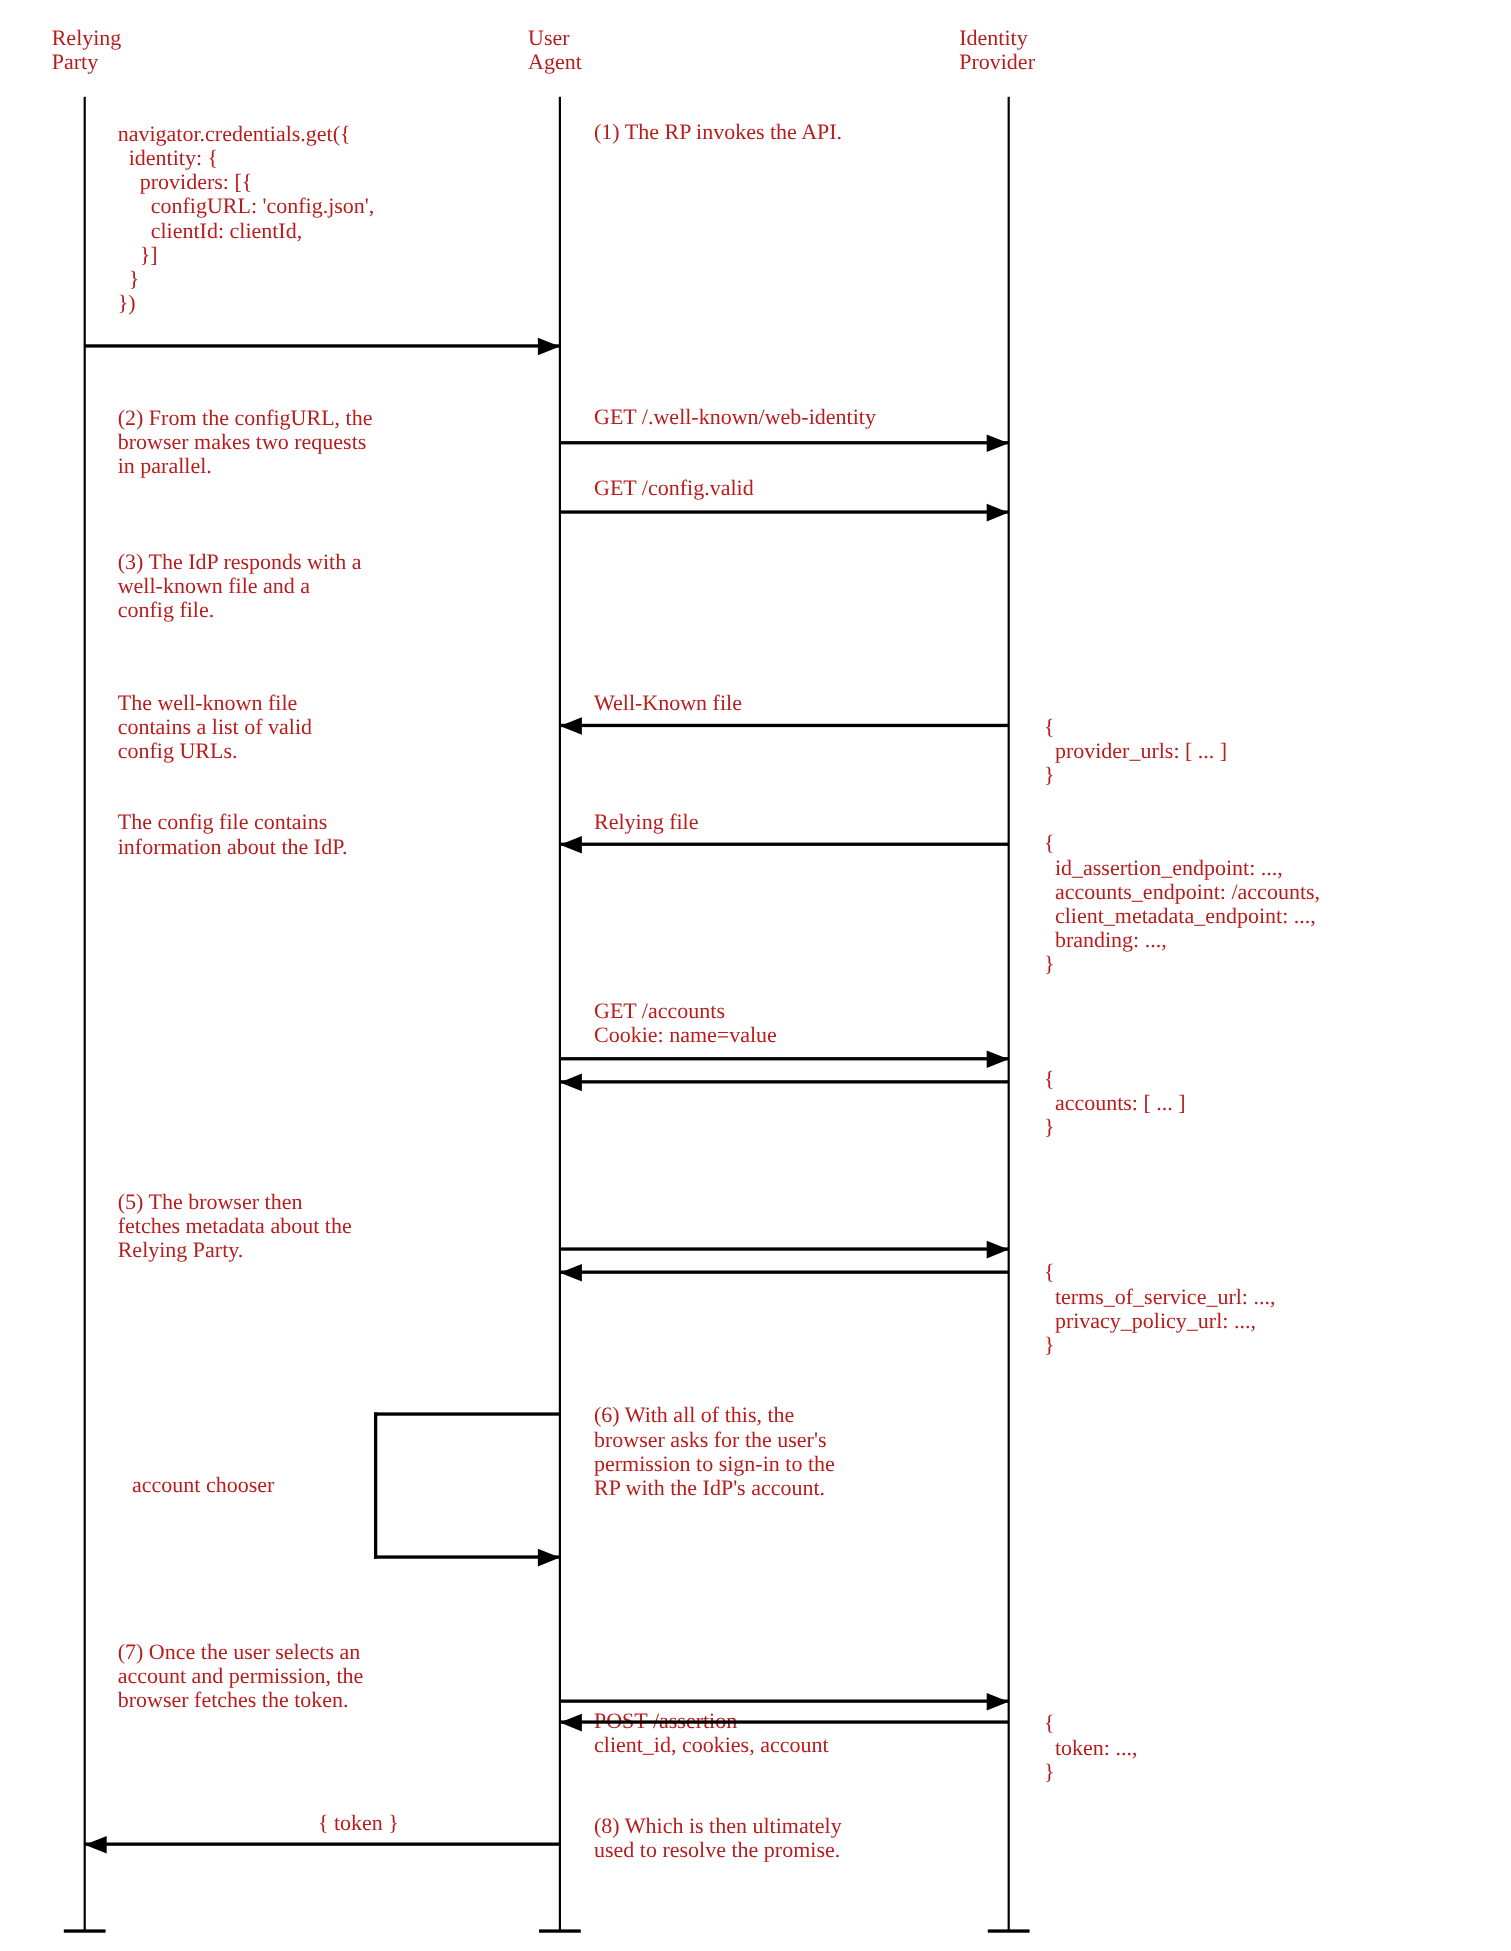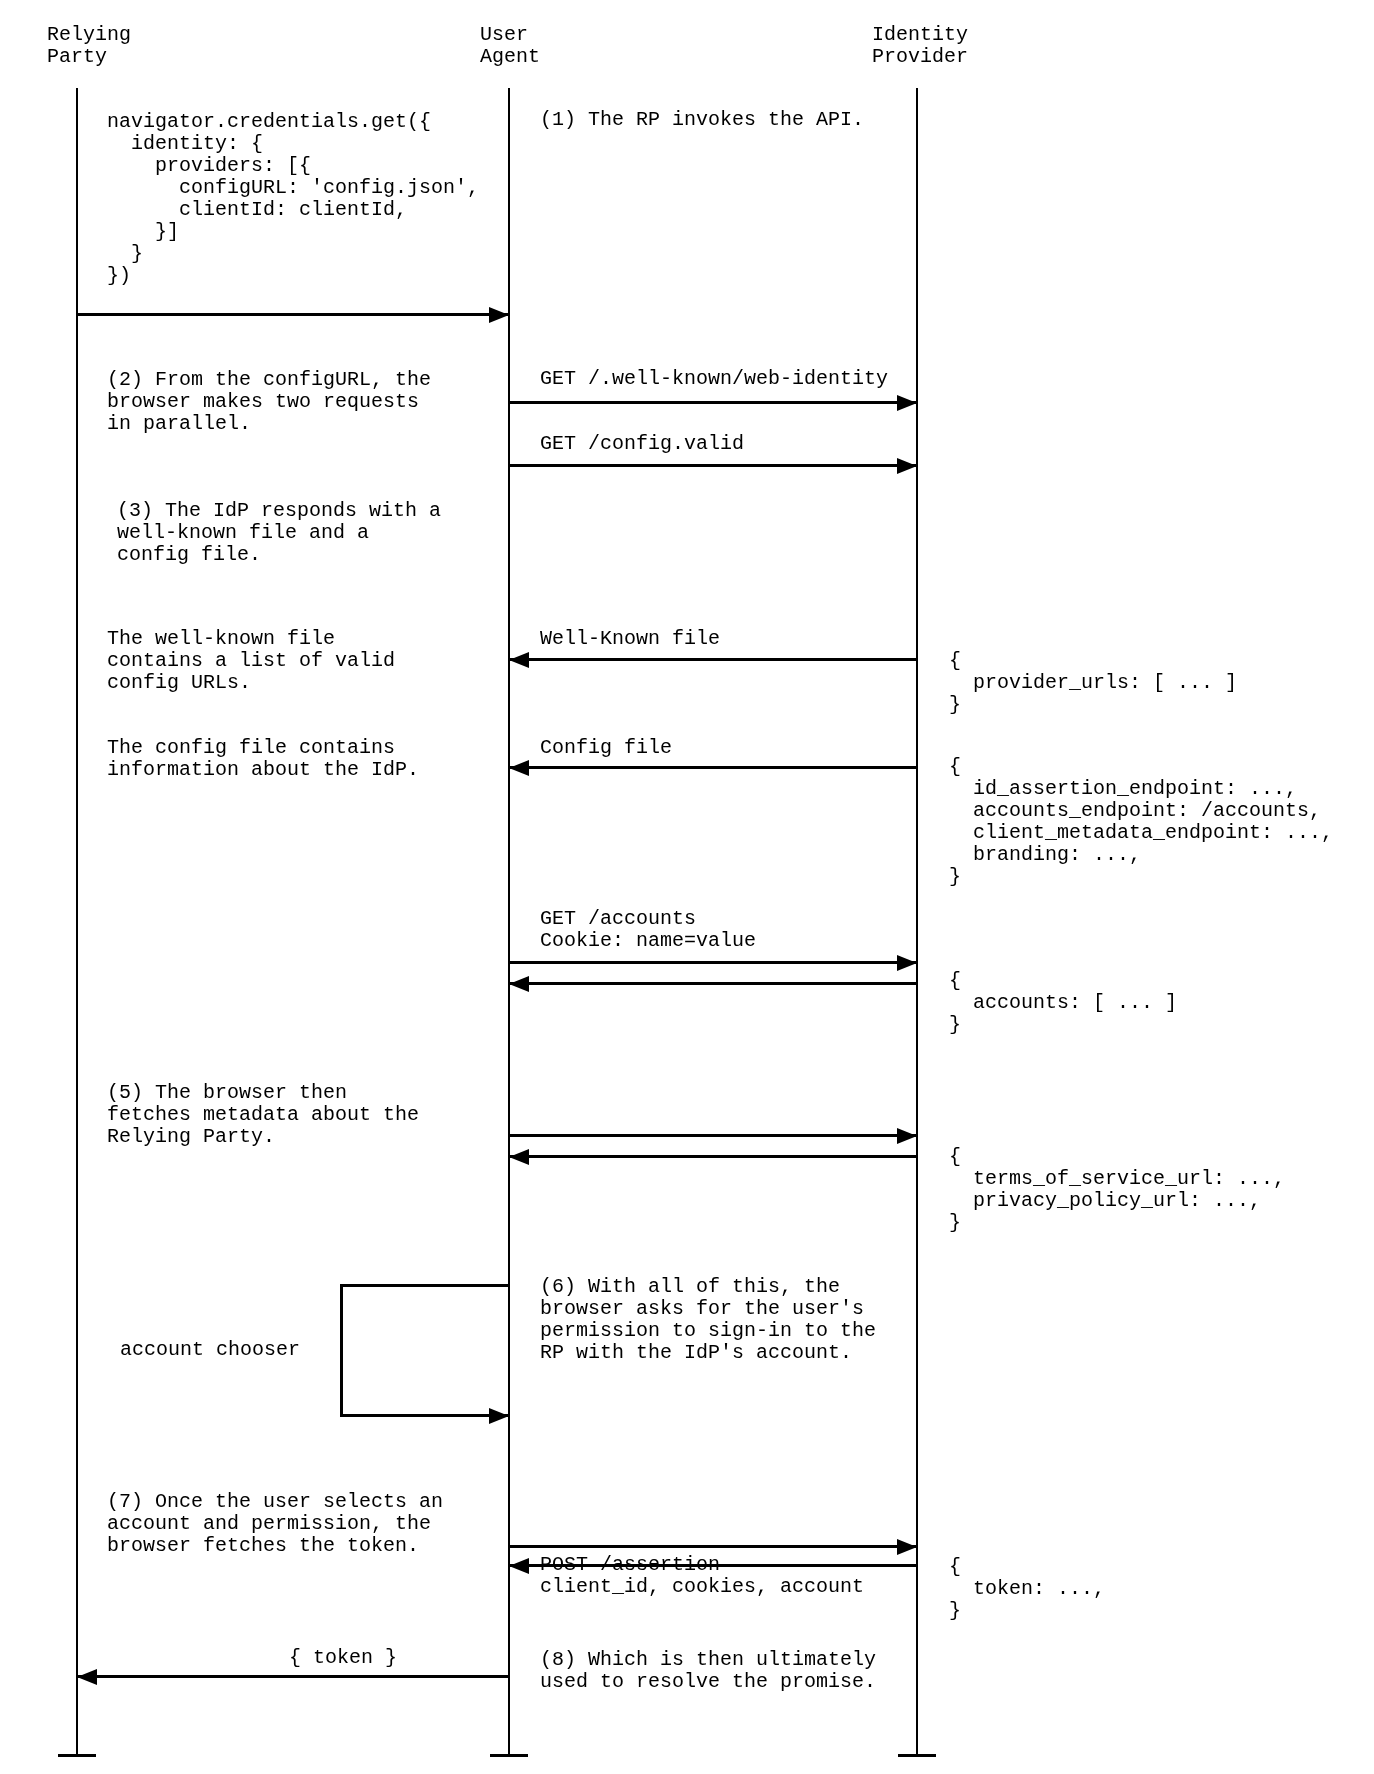--- a/index.html
+++ b/index.html
@@ -1,22 +1,22 @@
 <!DOCTYPE html>
 <html><head>
 <meta charset="utf-8">
 <style>
   html, body { margin: 0; padding: 0; background: #ffffff; }
   .diagram {
     position: relative;
     width: 1374px;
     height: 1774px;
     background: #ffffff;
-    color: #000000;
-    font-family: Liberation Mono, monospace;
+    color: #b91c1c;
+    font-family: Liberation Serif, serif;
     font-size: 20px;
     line-height: 22px;
     overflow: hidden;
   }
   .txt {
     position: absolute;
     white-space: pre;
   }
   .lifeline {
     position: absolute;
@@ -94,36 +94,36 @@
   <div class="msg r" style="left:77px; top:313px; width:432px"></div>
 
   <div class="txt" style="left:107px; top:369px">(2) From the configURL, the
 browser makes two requests
 in parallel.</div>
   <div class="txt" style="left:540px; top:368px">GET /.well-known/web-identity</div>
   <div class="msg r" style="left:509px; top:401px; width:408px"></div>
   <div class="txt" style="left:540px; top:433px">GET /config.valid</div>
   <div class="msg r" style="left:509px; top:464px; width:408px"></div>
 
-  <div class="txt" style="left:117px; top:500px">(3) The IdP responds with a
+  <div class="txt" style="left:107px; top:500px">(3) The IdP responds with a
 well-known file and a
 config file.</div>
 
   <div class="txt" style="left:107px; top:628px">The well-known file
 contains a list of valid
 config URLs.</div>
   <div class="txt" style="left:540px; top:628px">Well-Known file</div>
   <div class="msg l" style="left:509px; top:658px; width:408px"></div>
   <div class="txt" style="left:949px; top:650px">{
   provider_urls: [ ... ]
 }</div>
 
   <div class="txt" style="left:107px; top:737px">The config file contains
 information about the IdP.</div>
-  <div class="txt" style="left:540px; top:737px">Config file</div>
+  <div class="txt" style="left:540px; top:737px">Relying file</div>
   <div class="msg l" style="left:509px; top:766px; width:408px"></div>
   <div class="txt" style="left:949px; top:756px">{
   id_assertion_endpoint: ...,
   accounts_endpoint: /accounts,
   client_metadata_endpoint: ...,
   branding: ...,
 }</div>
 
   <div class="txt" style="left:540px; top:908px">GET /accounts
 Cookie: name=value</div>

